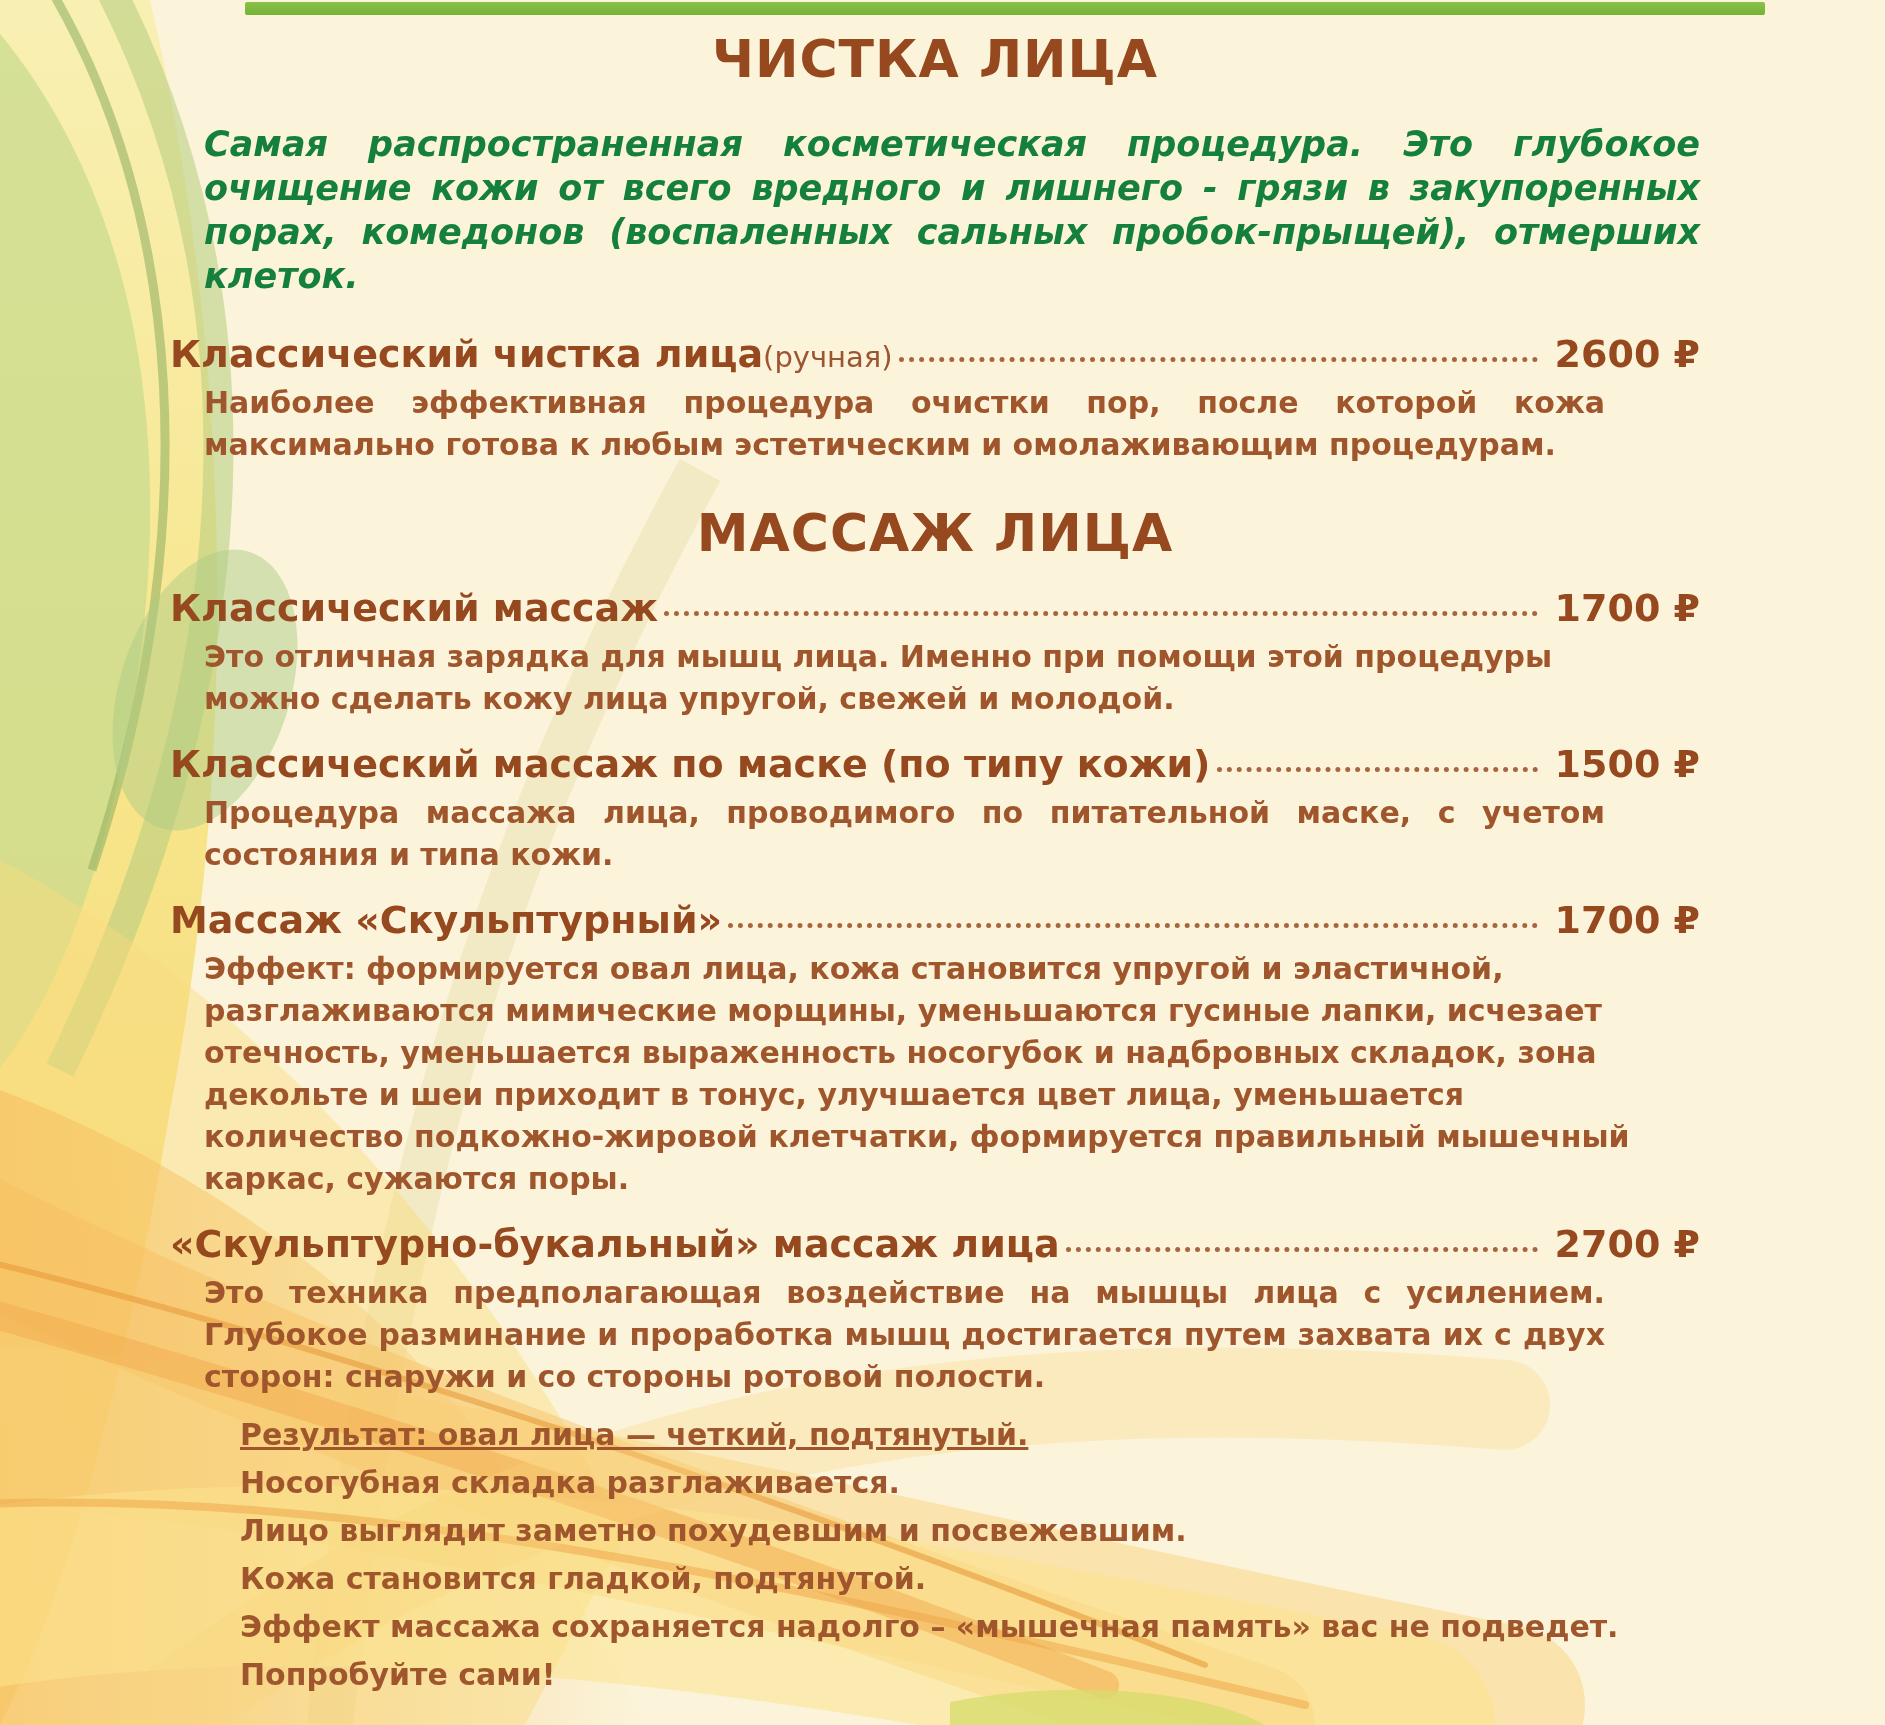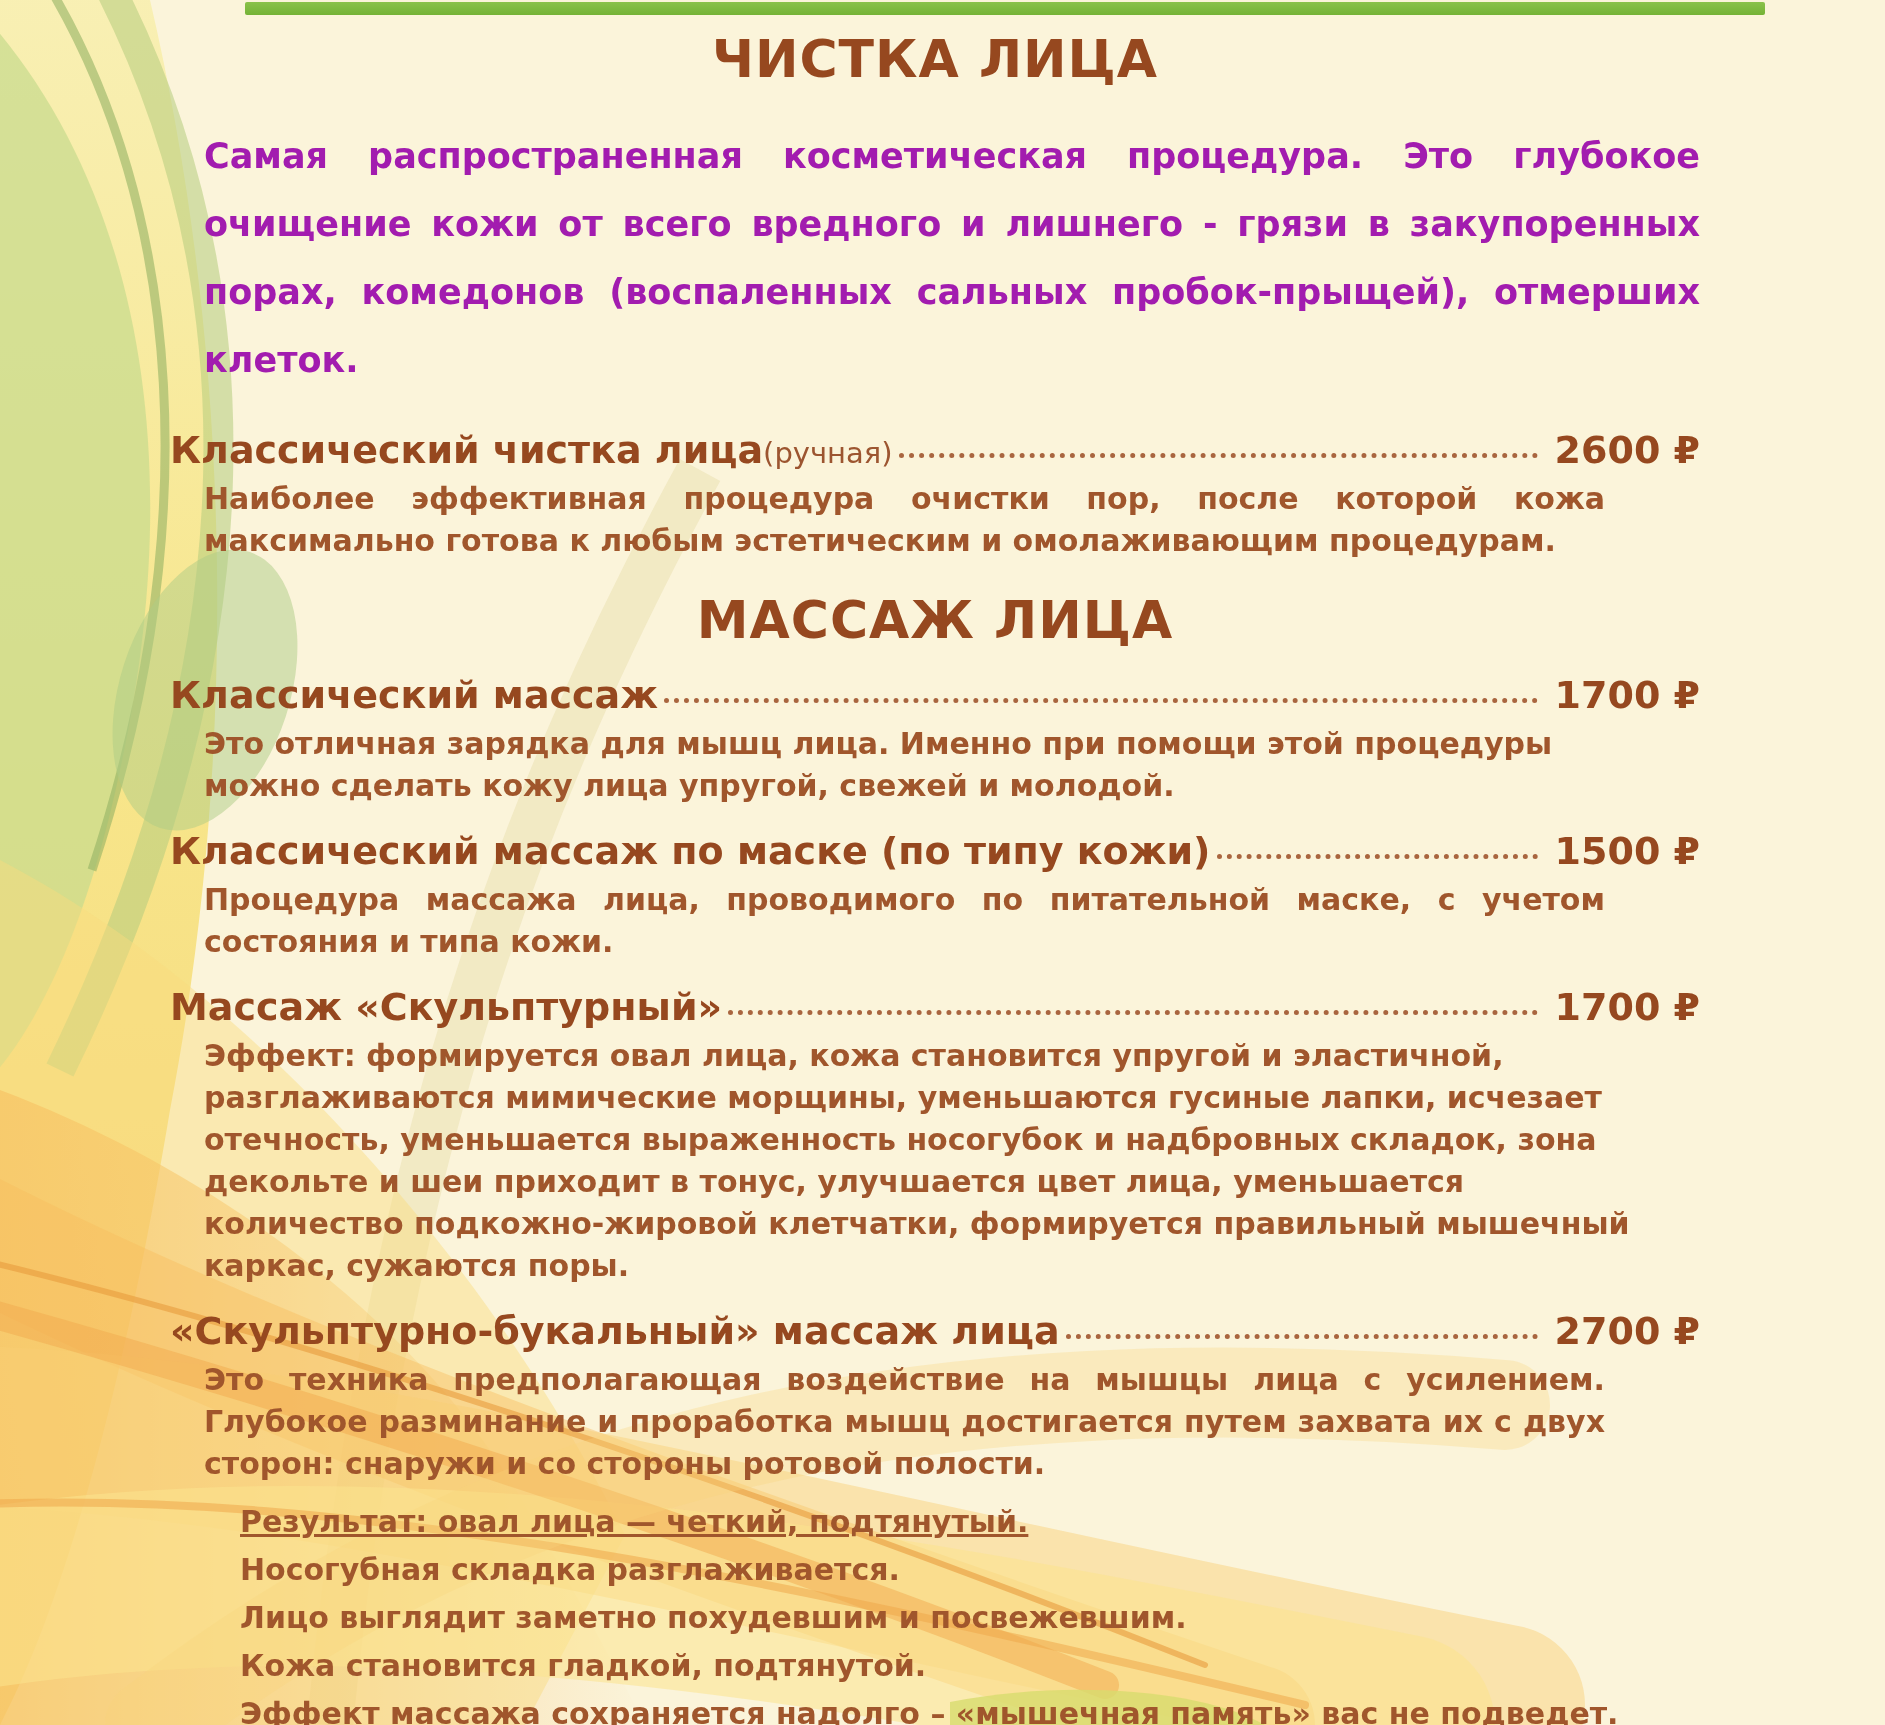--- a/index.html
+++ b/index.html
@@ -22,25 +22,26 @@
     position:absolute;top:2px;left:245px;width:1520px;height:13px;
     background:linear-gradient(#8AC24A,#74B236);
     border-radius:2px;z-index:3;
   }
   .content{position:absolute;inset:0;padding:16px 185px 0 170px;z-index:2;}
   h1{
     font-size:52px;font-weight:700;text-align:center;color:var(--brown-dark);
     letter-spacing:1px;line-height:62px;
   }
   h1.first{margin-top:12px;}
-  h1.massage{margin-top:27px;}
+  h1.massage{margin-top:36px;}
   .intro{
     margin:32px 0 0 34px;
-    font-size:35px;font-weight:700;line-height:68px;color:#a21caf;
+    font-size:35px;font-weight:700;line-height:44px;color:#15803d;
     text-align:justify;
+    font-style:italic;
   }
   .item-row{
     display:flex;align-items:baseline;margin-top:34px;
   }
   .item-row.tight{margin-top:22px;}
   .item-name{font-size:38px;font-weight:700;color:var(--brown-dark);white-space:nowrap;}
   .item-note{font-size:29px;font-weight:400;color:#9C5530;margin-left:0;white-space:nowrap;}
   .leader{
     flex:1;align-self:flex-end;
     border-bottom:5px dotted #9B4D24;

